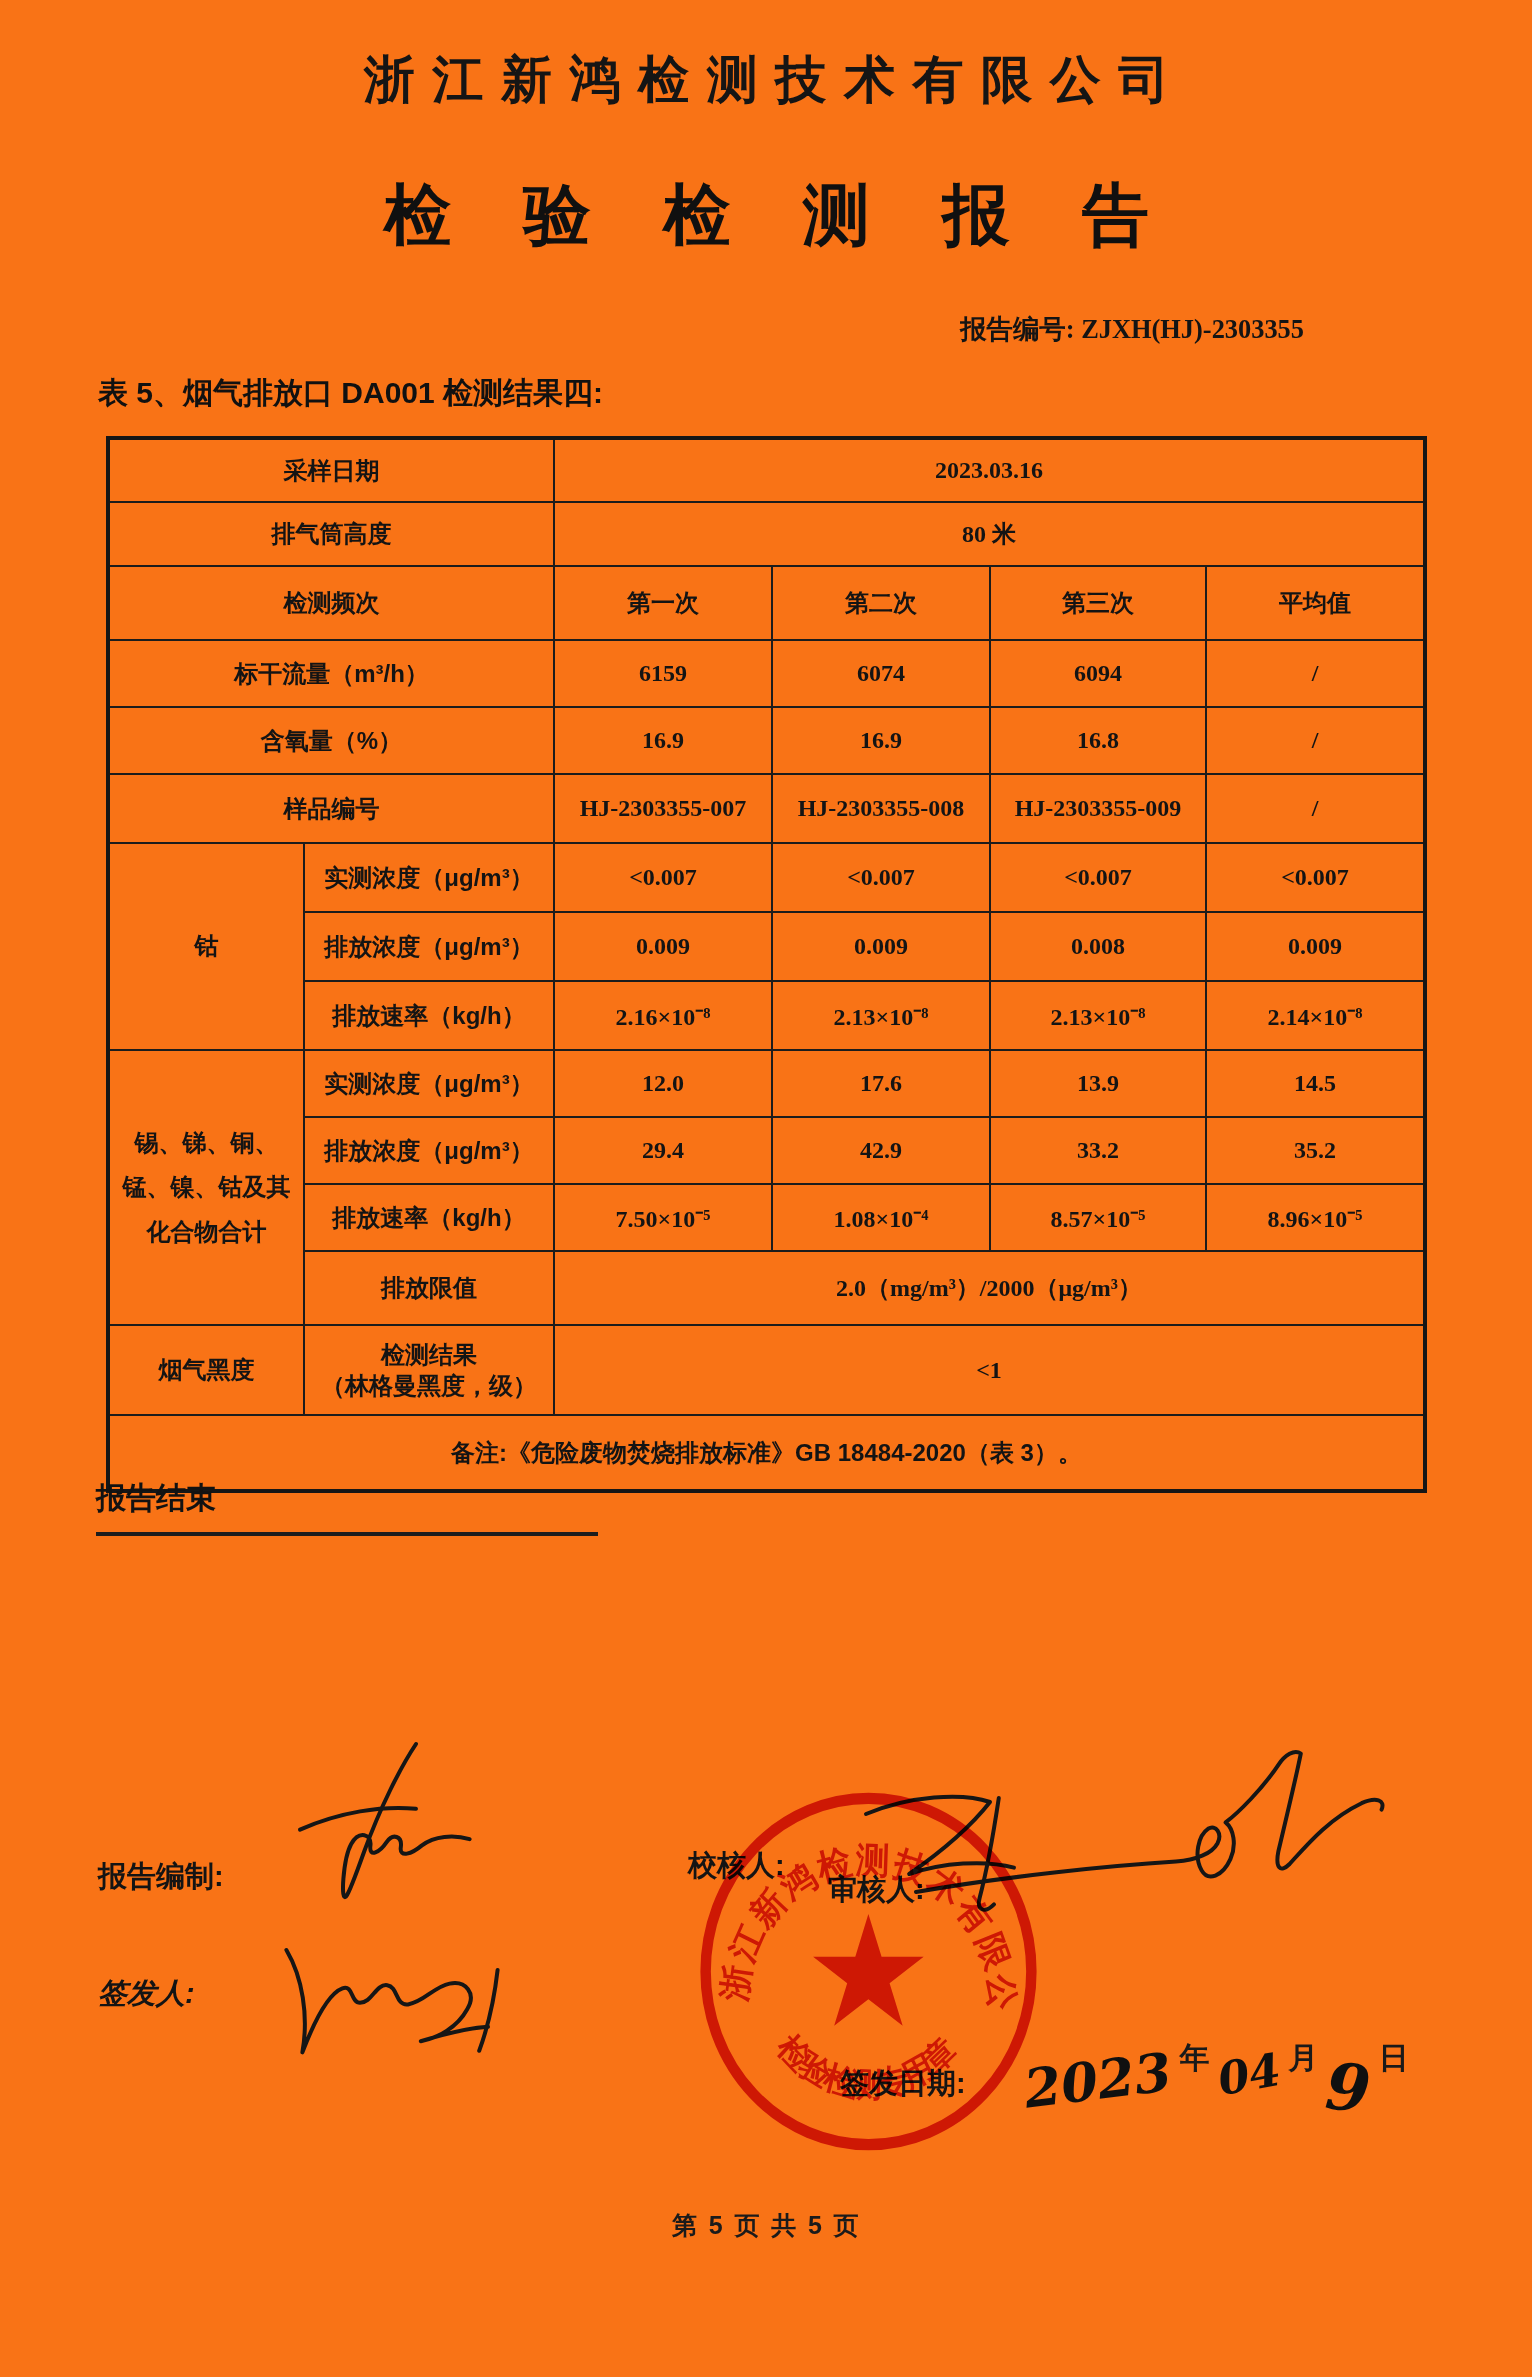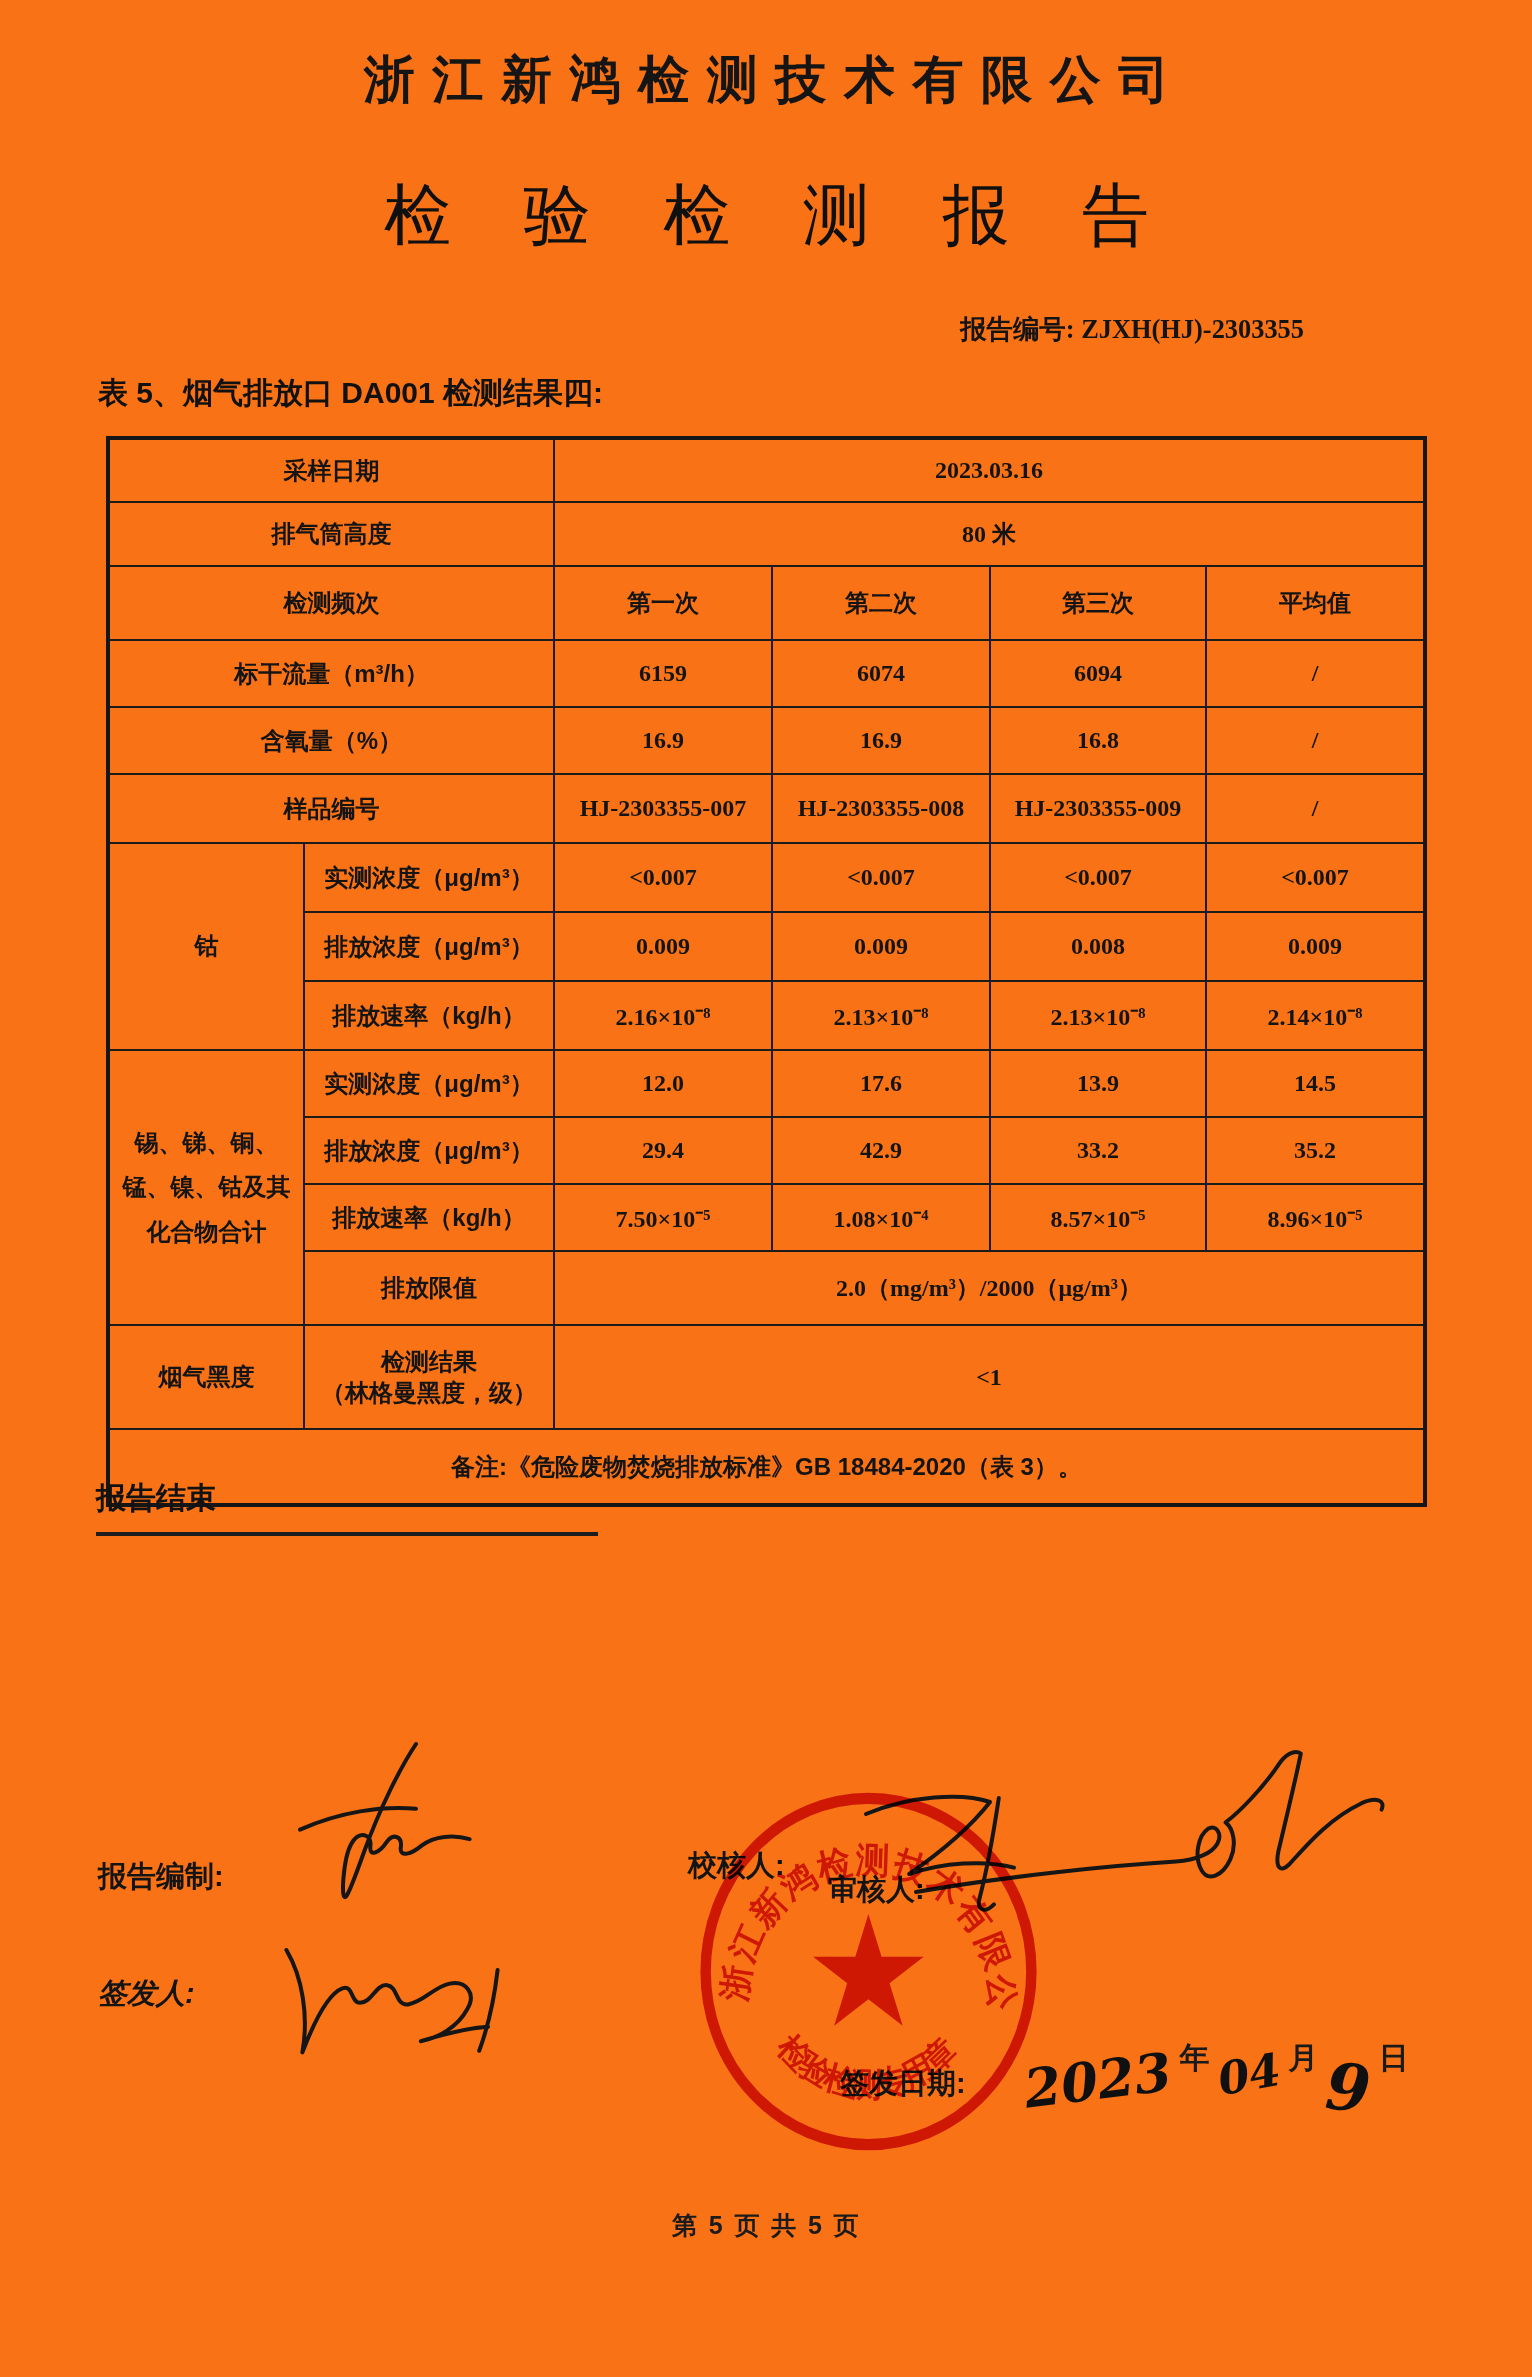--- a/index.html
+++ b/index.html
@@ -16,21 +16,21 @@
   .company-title{
     position:absolute;top:46px;left:0;right:0;
     text-align:center;
     font-size:51px;font-weight:700;
     letter-spacing:17.6px;text-indent:17.6px;
     color:#151515;
   }
   .doc-title{
     position:absolute;top:170px;left:0;right:0;
     text-align:center;
-    font-size:67px;font-weight:400;
+    font-size:67px;font-weight:700;
     letter-spacing:27px;text-indent:27px;
     color:#101010;
   }
   .report-no{
     position:absolute;top:312px;right:229px;
     font-size:26.4px;font-weight:700;
     font-family:"Liberation Serif", serif;
     color:#141414;
   }
   .table-title{
@@ -57,21 +57,21 @@
   td.lbl{font-weight:700;}
   td.val{font-family:"Liberation Serif", serif;font-weight:600;}
   td.val-sm{font-family:"Liberation Serif", serif;font-weight:600;font-size:21.6px;}
   td.group{font-weight:700;line-height:1.85;padding:1.6px 4.8px;}
   td.sub2 div{line-height:1.3;font-weight:700;}
   td.remark-cell{
     text-align:left;font-weight:700;font-size:25px;
     padding:8px 6.4px 8px 12.8px;
   }
   tr.h80{height:64px;} tr.h82{height:74px;} tr.h84{height:67px;}
-  tr.h86{height:69px;} tr.h112{height:104px;} tr.h95{height:76px;}
+  tr.h86{height:69px;} tr.h112{height:90px;} tr.h95{height:76px;}
   
   .report-end{
     position:absolute;left:96px;top:1478px;width:502px;
     font-size:30px;font-weight:700;color:#121212;
     padding-bottom:12.8px;
     border-bottom:4px solid #1d1d1d;
   }
   
   .sig-label{
     position:absolute;

